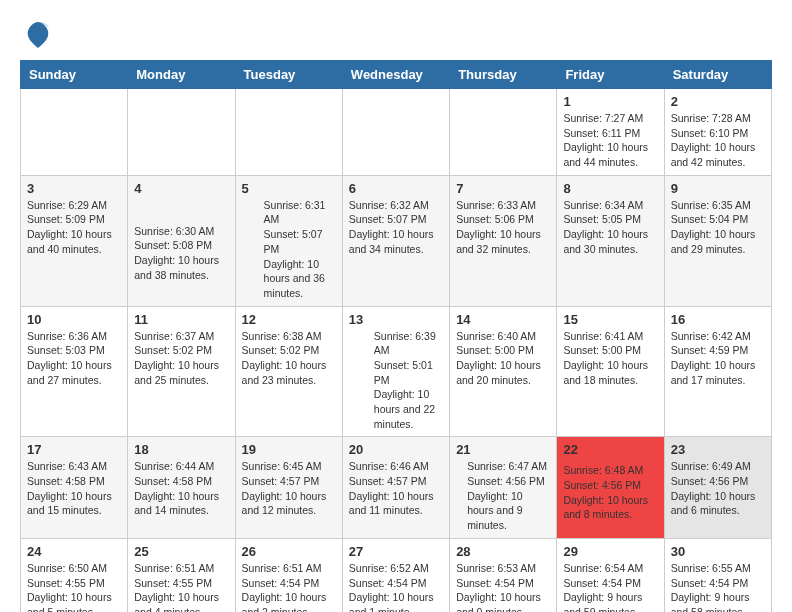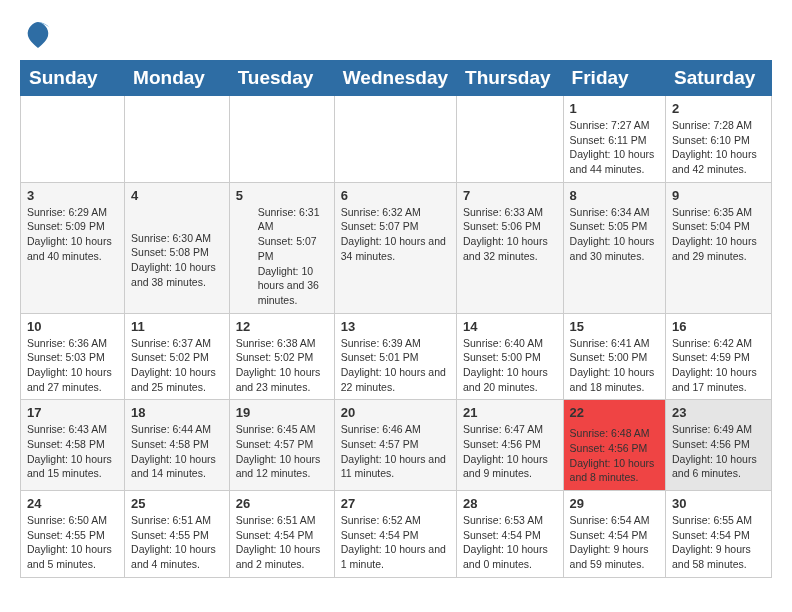--- a/index.html
+++ b/index.html
@@ -31,21 +31,21 @@
     .calendar-table {
       width: 100%;
       border-collapse: collapse;
       border: 1px solid #ccc;
     }
     .calendar-table th {
       background-color: #2e6da4;
       color: #fff;
       text-align: left;
       padding: 6px 8px;
-      font-size: 19px;
+      font-size: 13px;
       border: 1px solid #2e6da4;
     }
     .calendar-table td {
       border: 1px solid #ccc;
       vertical-align: top;
       padding: 5px 6px;
       width: calc(100% / 7);
       min-height: 80px;
       height: 80px;
       background: #fff;
@@ -203,21 +203,21 @@
 Daylight: 10 hours and 25 minutes.</div>
         </td>
         <td>
           <span class="day-num">12</span>
           <div class="day-info" style="white-space: pre-line;">Sunrise: 6:38 AM
 Sunset: 5:02 PM
 Daylight: 10 hours and 23 minutes.</div>
         </td>
         <td>
           <span class="day-num">13</span>
-          <div class="day-info" style="white-space: pre-line;">Sunrise: 6:39 AM
+          <div class="day-info" style="white-space: pre-line; margin-left: 25px;">Sunrise: 6:39 AM
 Sunset: 5:01 PM
 Daylight: 10 hours and 22 minutes.</div>
         </td>
         <td>
           <span class="day-num">14</span>
           <div class="day-info" style="white-space: pre-line;">Sunrise: 6:40 AM
 Sunset: 5:00 PM
 Daylight: 10 hours and 20 minutes.</div>
         </td>
         <td>
@@ -253,21 +253,21 @@
 Daylight: 10 hours and 12 minutes.</div>
         </td>
         <td style="background: rgb(245, 245, 245);">
           <span class="day-num">20</span>
           <div class="day-info" style="white-space: pre-line;">Sunrise: 6:46 AM
 Sunset: 4:57 PM
 Daylight: 10 hours and 11 minutes.</div>
         </td>
         <td style="background: rgb(245, 245, 245);">
           <span class="day-num">21</span>
-          <div class="day-info" style="white-space: pre-line;">Sunrise: 6:47 AM
+          <div class="day-info" style="white-space: pre-line; margin-left: 11px;">Sunrise: 6:47 AM
 Sunset: 4:56 PM
 Daylight: 10 hours and 9 minutes.</div>
         </td>
         <td style="background: #ef4444;">
           <span class="day-num">22</span>
           <div class="day-info" style="white-space: pre-line; margin-top: 6px;">Sunrise: 6:48 AM
 Sunset: 4:56 PM
 Daylight: 10 hours and 8 minutes.</div>
         </td>
         <td style="background: #e5e5e5;">

